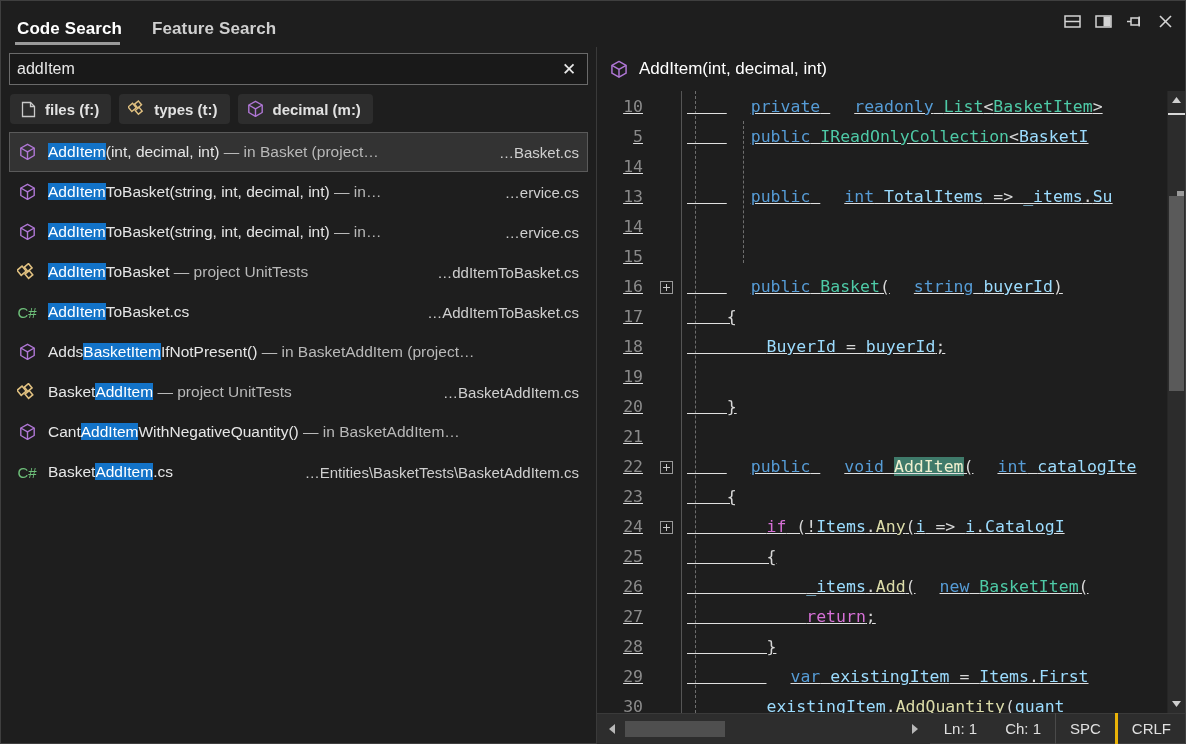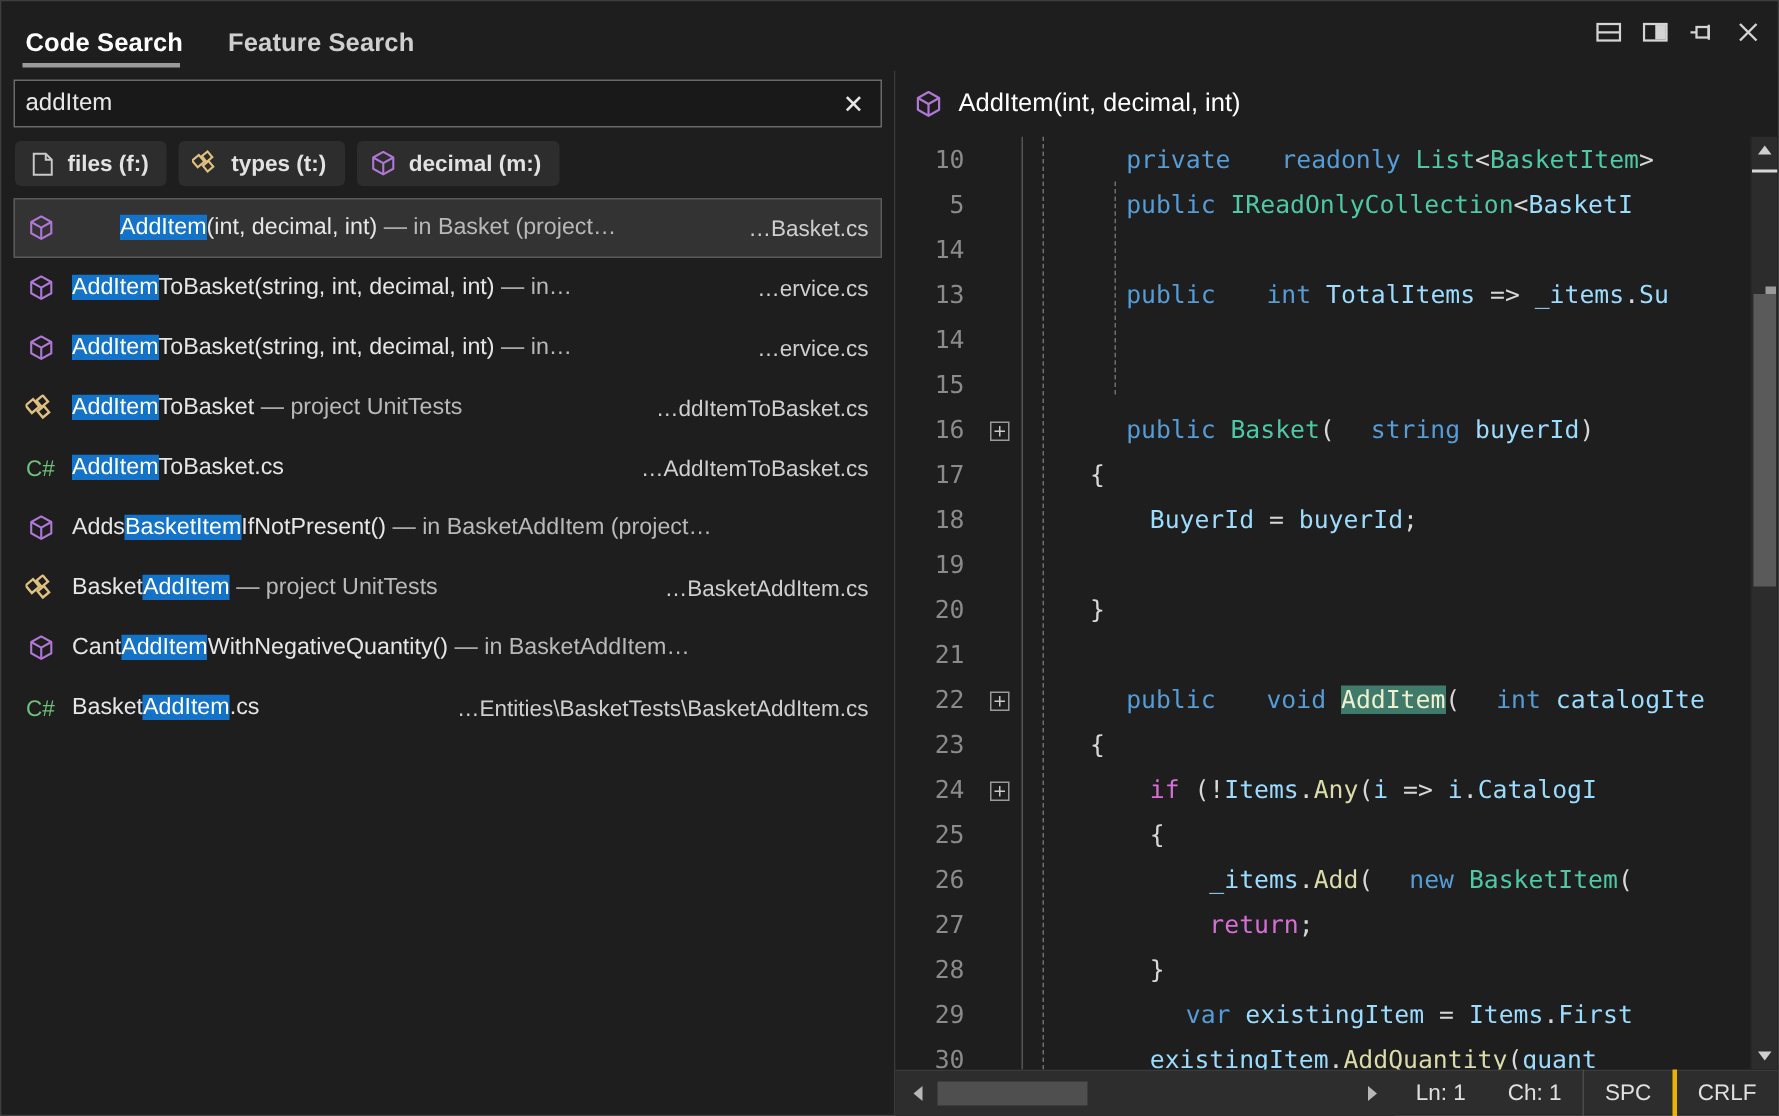--- a/index.html
+++ b/index.html
@@ -148,21 +148,20 @@
     height: 40px;
     display: flex;
     align-items: center;
     padding: 0 8px 0 6px;
     cursor: default;
     border: 1px solid transparent;
   }
   .result-row.selected {
     background: #333333;
     border: 1px solid #5a5a5a;
-    gap: 32px;
   }
   .row-ico {
     width: 22px; height: 20px;
     flex: 0 0 22px;
     display: flex; align-items: center; justify-content: center;
     margin-right: 10px;
   }
   .row-main {
     flex: 1 1 auto;
     font-size: 15.5px;
@@ -211,20 +210,21 @@
     white-space: nowrap;
   }
 
   .editor {
     flex: 1 1 auto;
     position: relative;
     display: flex;
     background: #1e1e1e;
     min-height: 0;
     overflow: hidden;
+    text-decoration: underline;
   }
 
   .code-area {
     flex: 1 1 auto;
     position: relative;
     overflow: hidden;
     font-family: "DejaVu Sans Mono", monospace;
     font-size: 16.5px;
     line-height: 30px;
     padding-top: 1px;

